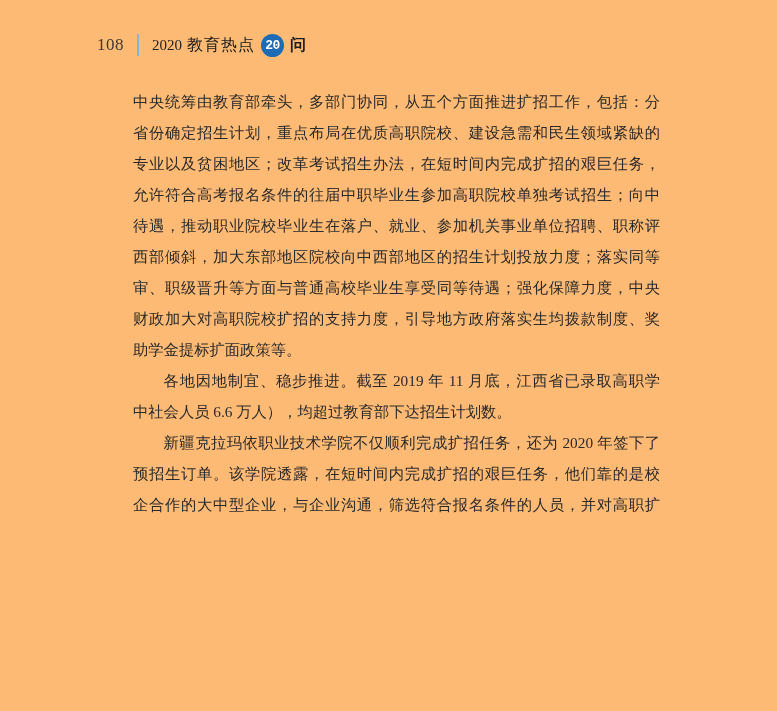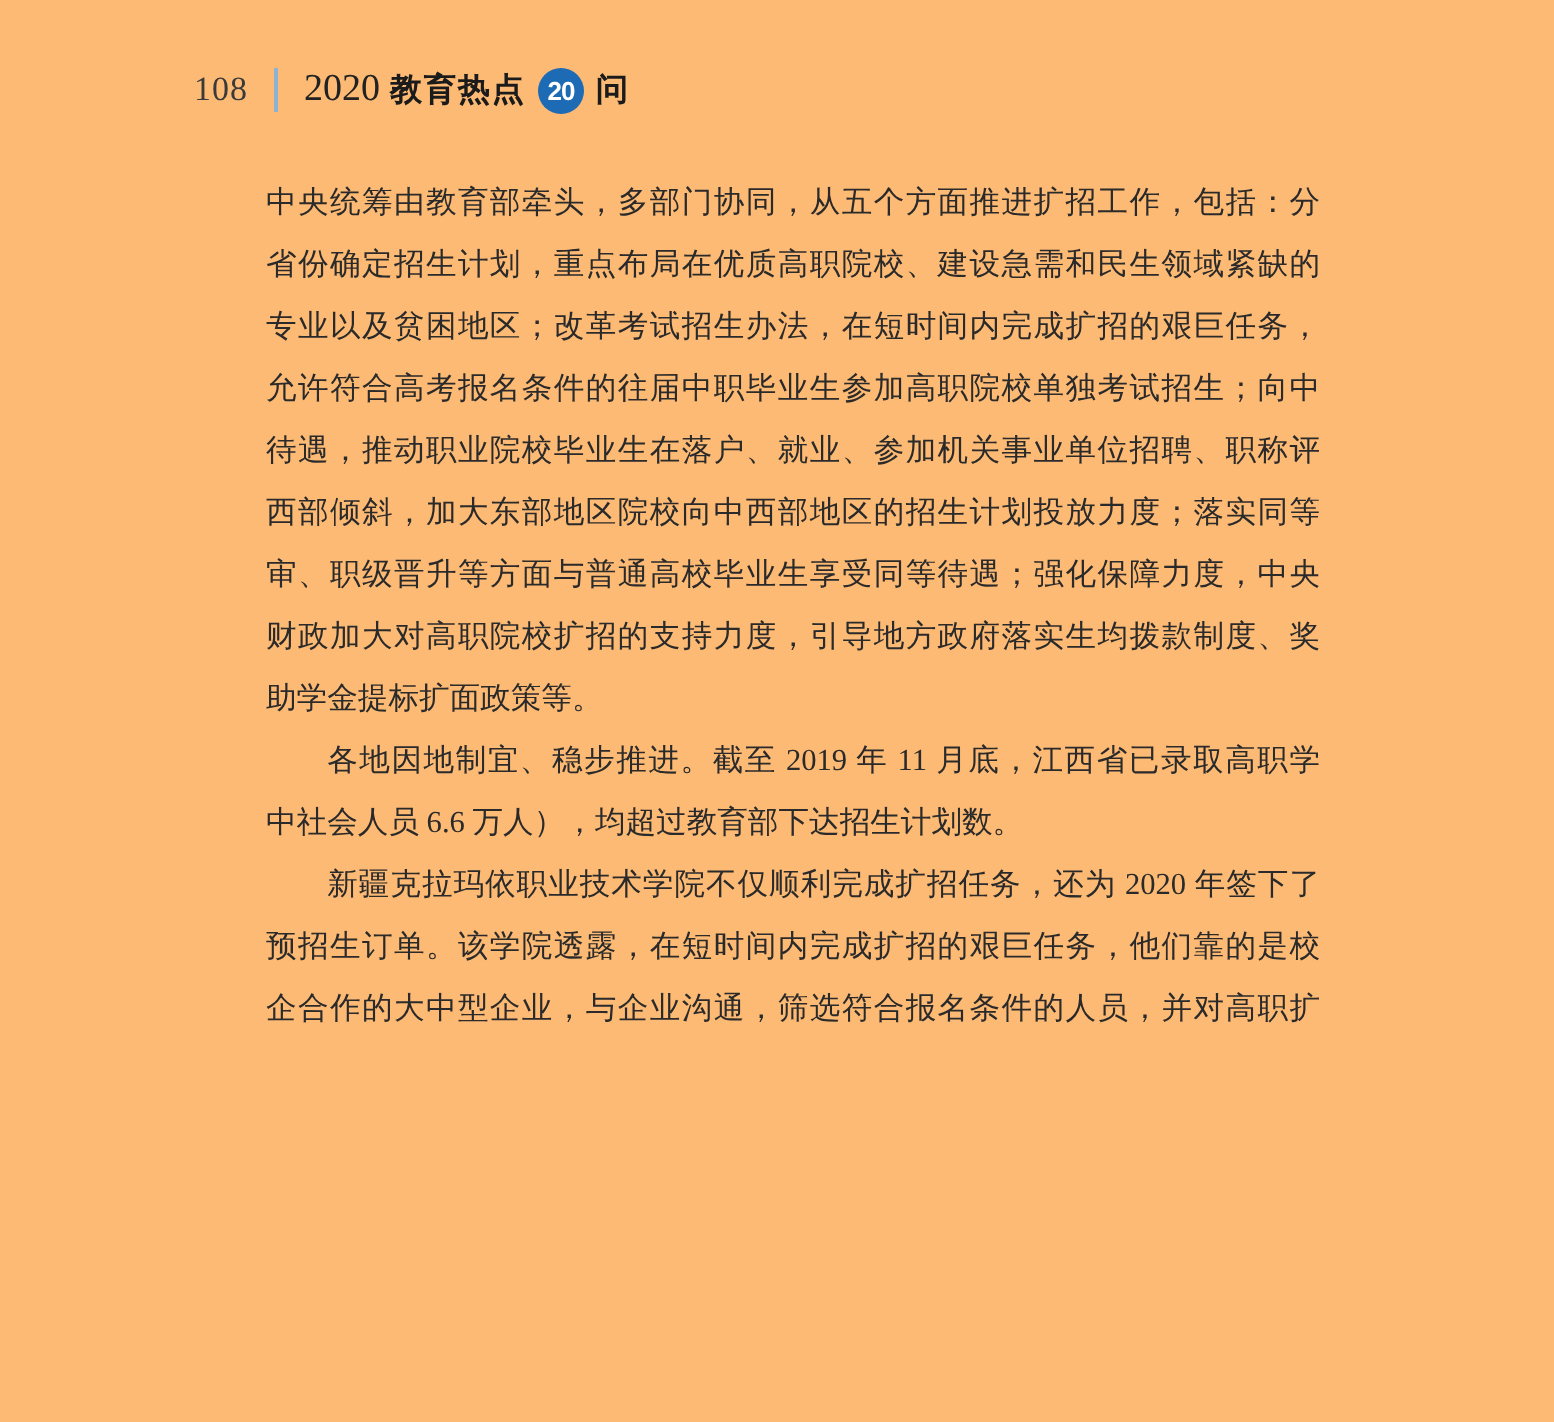--- a/index.html
+++ b/index.html
@@ -34,41 +34,41 @@
   }
   .hdr-divider {
     display: inline-block;
     width: 2px;
     height: 22px;
     background: var(--divider-blue);
     margin-left: 13px;
     margin-right: 13px;
   }
   .hdr-year {
-    font-size: 19px;
+    font-size: 15px;
     color: #222222;
     margin-right: 5px;
   }
   .hdr-title {
     font-family: "Liberation Sans", "DejaVu Sans", sans-serif;
-    font-weight: bold;
+    font-weight: normal;
     font-size: 16px;
     color: #1b1b1b;
     letter-spacing: 1px;
   }
   .badge {
     display: inline-flex;
     align-items: center;
     justify-content: center;
     width: 23px;
     height: 23px;
     border-radius: 50%;
     background: var(--badge-blue);
     color: #ffffff;
-    font-family: Liberation Sans, sans-serif;
+    font-family: Liberation Mono, monospace;
     font-weight: bold;
     font-size: 13px;
     margin: 0 6px 0 6px;
     letter-spacing: -0.5px;
   }
   .hdr-suffix {
     font-family: "Liberation Sans", "DejaVu Sans", sans-serif;
     font-weight: bold;
     font-size: 16px;
     color: #1b1b1b;

